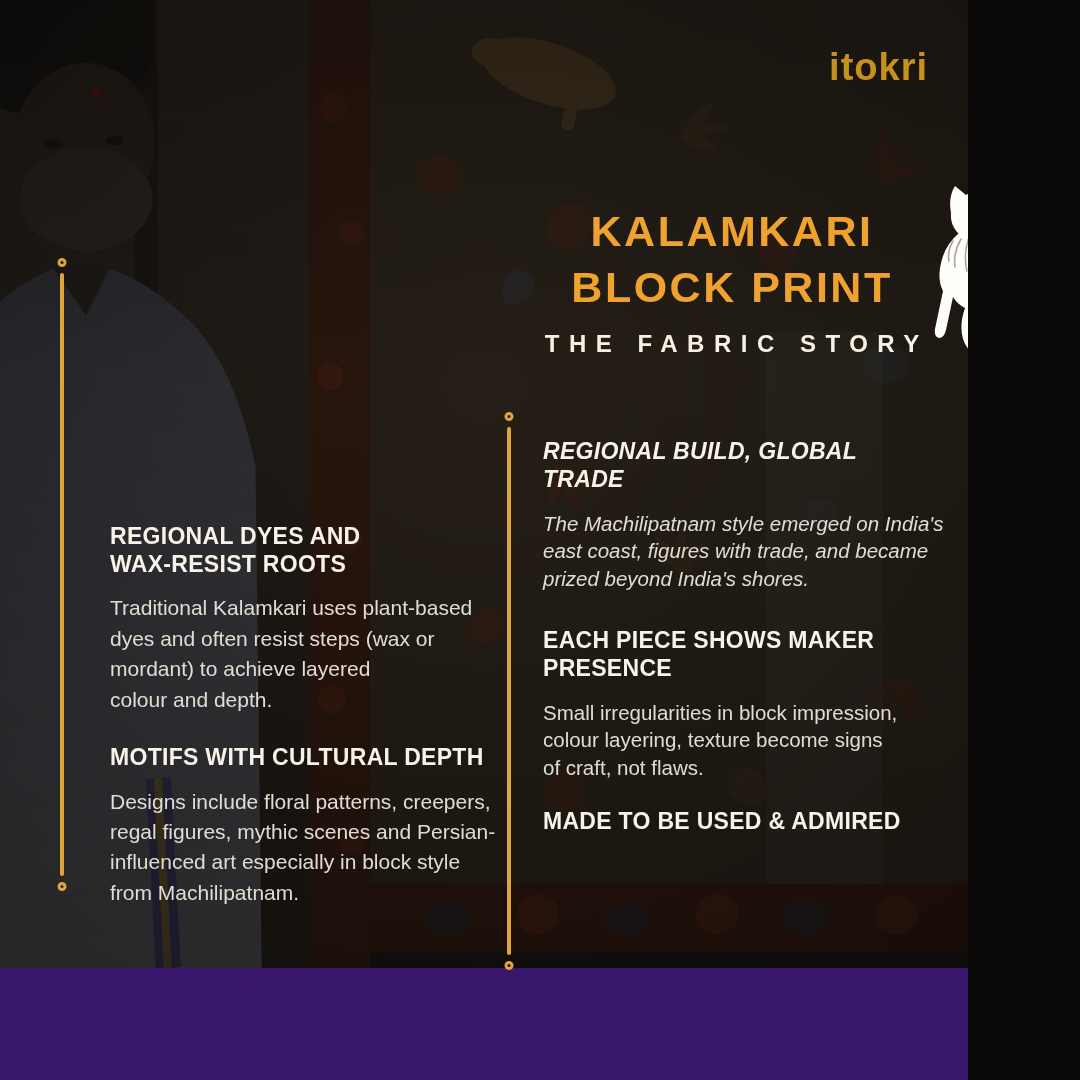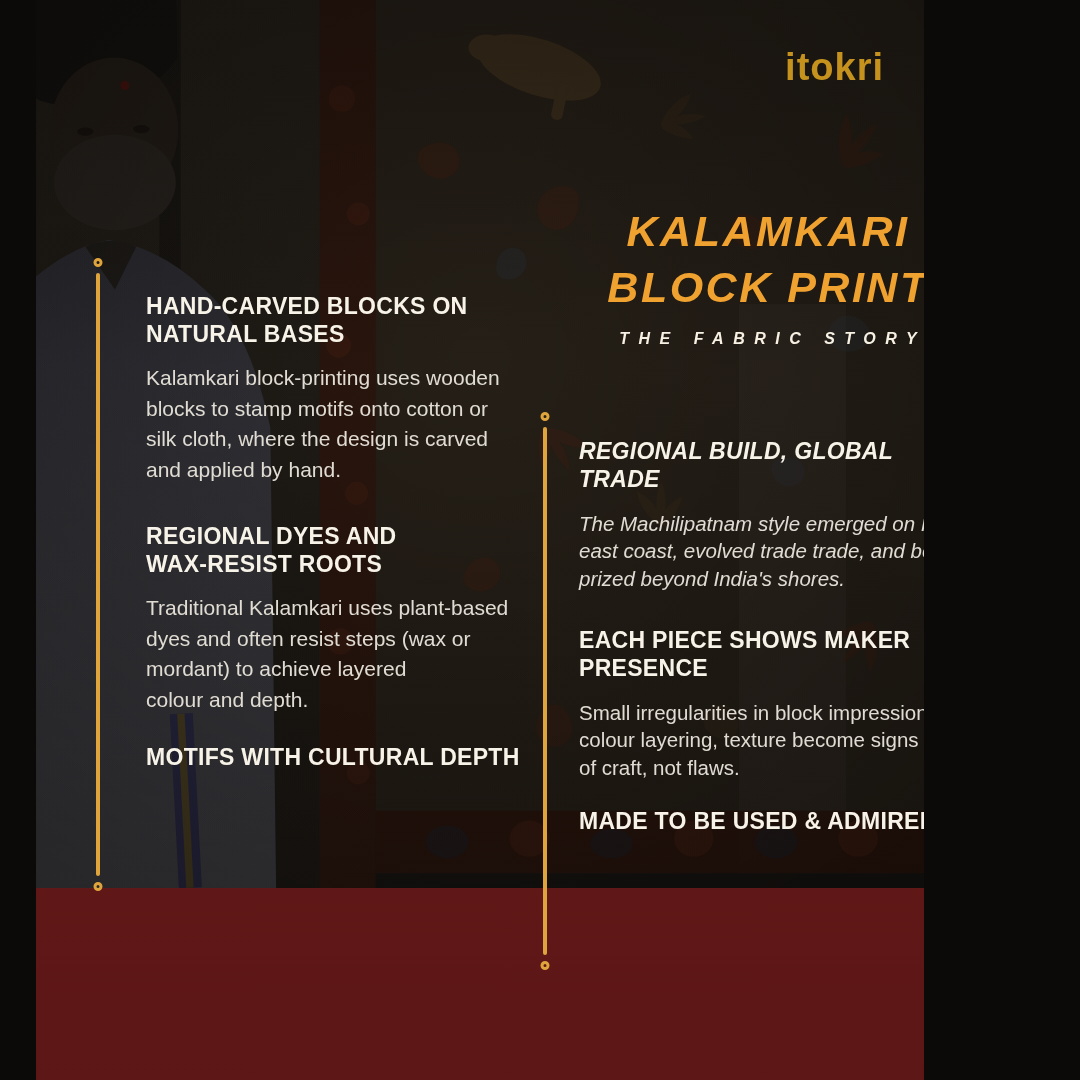--- a/index.html
+++ b/index.html
@@ -1,34 +1,34 @@
 <!DOCTYPE html>
 <html><head>
 <meta charset="utf-8">
 <style>
   * { margin:0; padding:0; box-sizing:border-box; }
   html,body { background:#0c0a08; }
   .canvas {
-    position:relative; width:888px; height:1080px; overflow:hidden;
-    background:#7f1d1d; font-family:"Liberation Sans", sans-serif;margin-left:36px;
+    position:relative; width:968px; height:1080px; overflow:hidden;
+    background:#4c1d95; font-family:"Liberation Sans", sans-serif;
   }
   .bg-svg { position:absolute; inset:0; z-index:0; display:block; }
   .overlay {
     position:absolute; inset:0; z-index:1;
     background:linear-gradient(180deg, rgba(10,8,6,.34) 0%, rgba(12,10,8,.16) 34%, rgba(10,8,6,.30) 100%);
   }
   
   .logo {
     position:absolute; top:46px; right:40px; z-index:2;
     font-size:38px; font-weight:bold; color:#c6921e; letter-spacing:1px;
   }
   
-  .title-block { position:absolute; left:500px; top:204px; width:464px; text-align:center; z-index:2;font-style:italic; }
+  .title-block { position:absolute; left:500px; top:204px; width:464px; text-align:center; z-index:2; }
   .title-line { font-size:43px; line-height:1.3; font-weight:bold; color:#f0a230; letter-spacing:2.5px; }
-  .subtitle { margin-top:14px; font-size:16px; font-weight:bold; color:#f7f1e4; letter-spacing:9.5px; text-indent:9.5px; }
+  .subtitle { margin-top:14px; font-size:24px; font-weight:bold; color:#f7f1e4; letter-spacing:9.5px; text-indent:9.5px; }
   .cat { position:absolute; left:893px; top:179px; width:150px; height:190px; z-index:3; }
   
   .timeline { position:absolute; width:3.5px; background:#dfa43c; border-radius:2px; z-index:2; }
   .tl-left  { left:60px;  top:273px; height:603px; }
   .tl-right { left:507px; top:427px; height:528px; }
   .tl-dot {
     position:absolute; left:50%; width:9px; height:9px; transform:translateX(-50%);
     border:3.5px solid #dfa43c; border-radius:50%; background:transparent;
   }
   .tl-dot-top { top:-15px; } .tl-dot-bottom { bottom:-15px; }
@@ -176,45 +176,41 @@
 
   <div class="timeline tl-left">
     <span class="tl-dot tl-dot-top"></span>
     <span class="tl-dot tl-dot-bottom"></span>
   </div>
   <div class="timeline tl-right">
     <span class="tl-dot tl-dot-top"></span>
     <span class="tl-dot tl-dot-bottom"></span>
   </div>
 
-  <section class="sec left-col sec-1">
-    <h2>HAND-CARVED BLOCKS ON
-NATURAL BASES</h2>
-    <p>Kalamkari block-printing uses wooden
-blocks to stamp motifs onto cotton or
-silk cloth, where the design is carved
-and applied by hand.</p>
-  </section>
   <section class="sec left-col sec-2">
     <h2>REGIONAL DYES AND
 WAX-RESIST ROOTS</h2>
     <p>Traditional Kalamkari uses plant-based
 dyes and often resist steps (wax or
 mordant) to achieve layered
 colour and depth.</p>
   </section>
   <section class="sec left-col sec-3">
     <h2>MOTIFS WITH CULTURAL DEPTH</h2>
+    <p>Designs include floral patterns, creepers,
+regal figures, mythic scenes and Persian-
+influenced art especially in block style
+from Machilipatnam.</p>
   </section>
 
   <section class="sec right-col sec-4">
     <h2>REGIONAL BUILD, GLOBAL
 TRADE</h2>
     <p>The Machilipatnam style emerged on India's
-east coast, evolved trade trade, and became
+east coast, figures with trade, and became
 prized beyond India's shores.</p>
   </section>
   <section class="sec right-col sec-5">
     <h2>EACH PIECE SHOWS MAKER
 PRESENCE</h2>
     <p>Small irregularities in block impression,
 colour layering, texture become signs
 of craft, not flaws.</p>
   </section>
   <section class="sec right-col sec-6">

